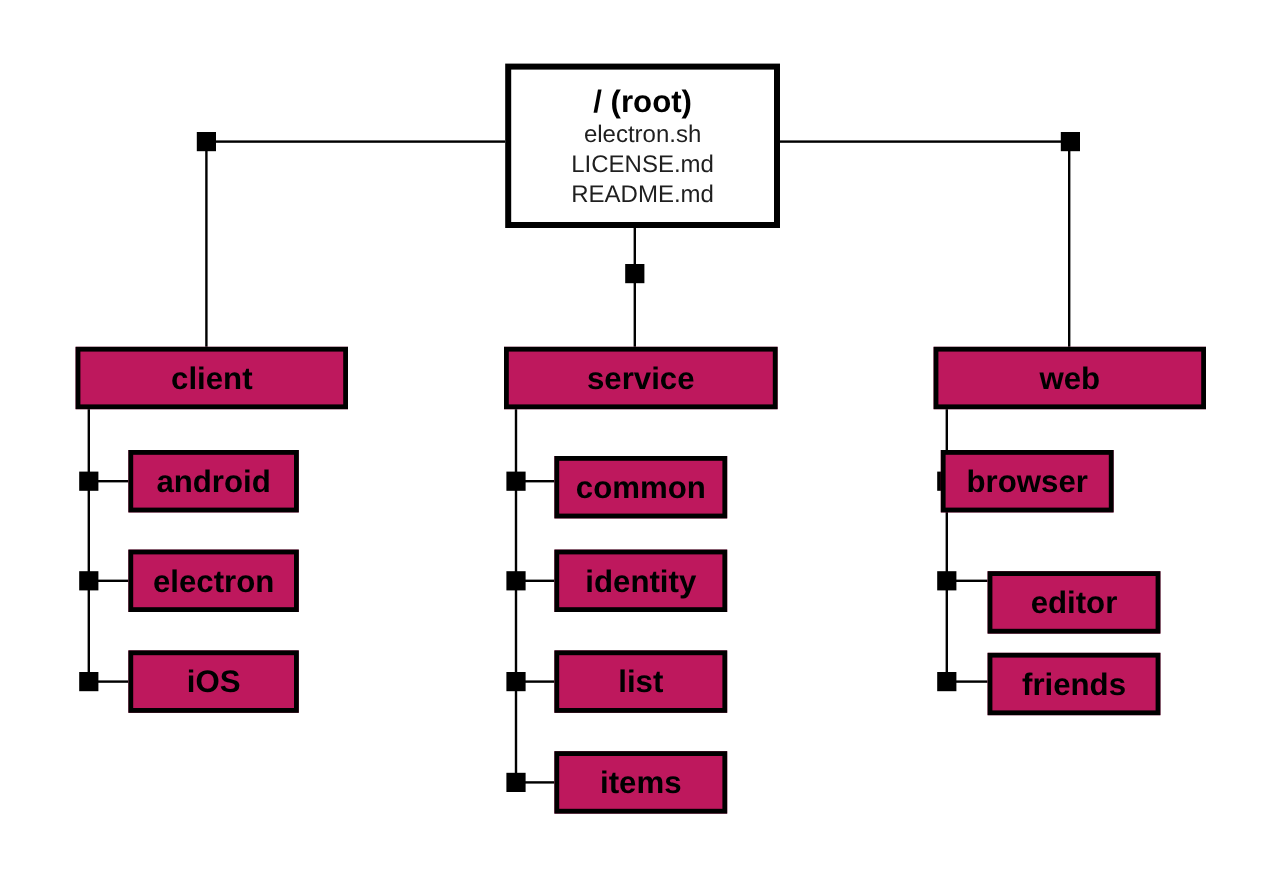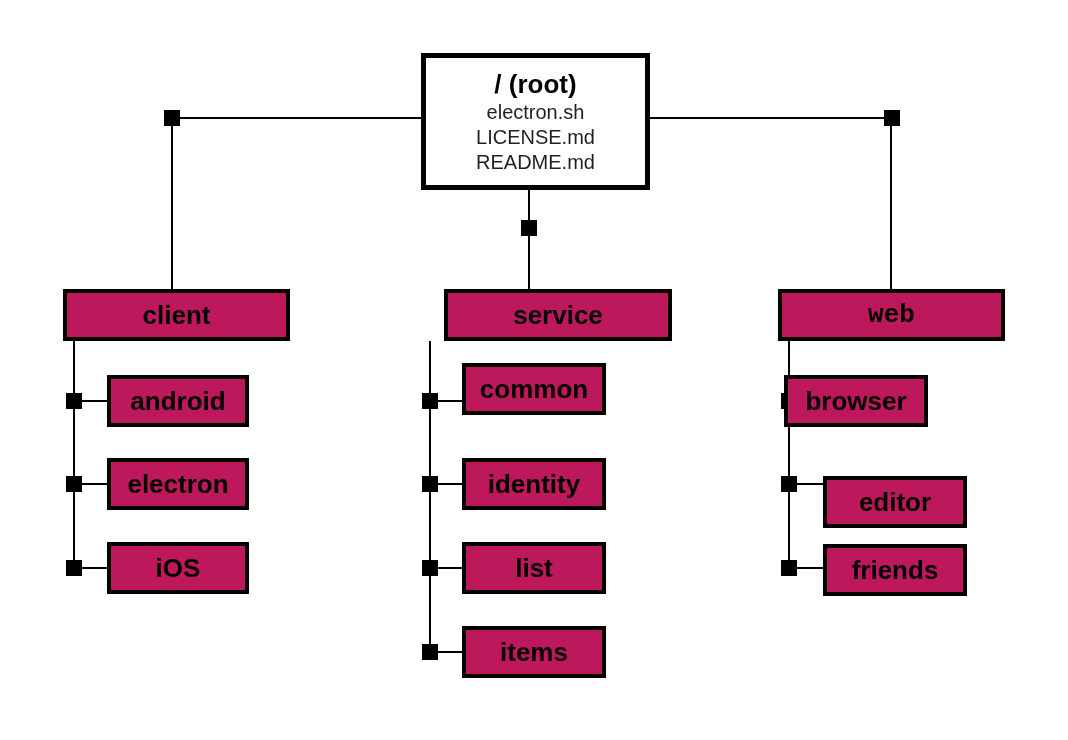--- a/index.html
+++ b/index.html
@@ -70,24 +70,24 @@
   <div class="line" style="left:650px; top:117px; width:242px; height:2px;"></div>
   <div class="line" style="left:890px; top:118px; width:2px; height:171px;"></div>
   <div class="marker" style="left:884px; top:110px;"></div>
 
   <div class="line" style="left:528px; top:190px; width:2px; height:99px;"></div>
   <div class="marker" style="left:521px; top:220px;"></div>
 
   <div class="box" style="left:63px; top:289px; width:227px; height:52px;">
     <span>client</span>
   </div>
-  <div class="box" style="left:444px; top:289px; width:228px; height:52px;justify-content:center;">
+  <div class="box" style="left:420px; top:289px; width:228px; height:52px;justify-content:center;">
     <span>service</span>
   </div>
-  <div class="box" style="left:778px; top:289px; width:227px; height:52px;font-family:Liberation Mono, monospace;">
+  <div class="box" style="left:778px; top:289px; width:227px; height:52px;">
     <span>web</span>
   </div>
 
   <div class="line" style="left:73px; top:341px; width:2px; height:227px;"></div>
   <div class="marker" style="left:66px; top:393px;"></div>
   <div class="line" style="left:74px; top:400px; width:33px; height:2px;"></div>
   <div class="marker" style="left:66px; top:476px;"></div>
   <div class="line" style="left:74px; top:483px; width:33px; height:2px;"></div>
   <div class="marker" style="left:66px; top:560px;"></div>
   <div class="line" style="left:74px; top:567px; width:33px; height:2px;"></div>
@@ -105,21 +105,21 @@
   <div class="line" style="left:429px; top:341px; width:2px; height:311px;"></div>
   <div class="marker" style="left:422px; top:393px;"></div>
   <div class="line" style="left:430px; top:400px; width:32px; height:2px;"></div>
   <div class="marker" style="left:422px; top:476px;"></div>
   <div class="line" style="left:430px; top:483px; width:32px; height:2px;"></div>
   <div class="marker" style="left:422px; top:560px;"></div>
   <div class="line" style="left:430px; top:567px; width:32px; height:2px;"></div>
   <div class="marker" style="left:422px; top:644px;"></div>
   <div class="line" style="left:430px; top:651px; width:32px; height:2px;"></div>
 
-  <div class="box" style="left:462px; top:363px; width:144px; height:52px;">
+  <div class="box" style="left:462px; top:380px; width:144px; height:52px;">
     <span>common</span>
   </div>
   <div class="box" style="left:462px; top:542px; width:144px; height:52px;">
     <span>list</span>
   </div>
   <div class="box" style="left:462px; top:458px; width:144px; height:52px;">
     <span>identity</span>
   </div>
   <div class="box" style="left:462px; top:626px; width:144px; height:52px;">
     <span>items</span>

